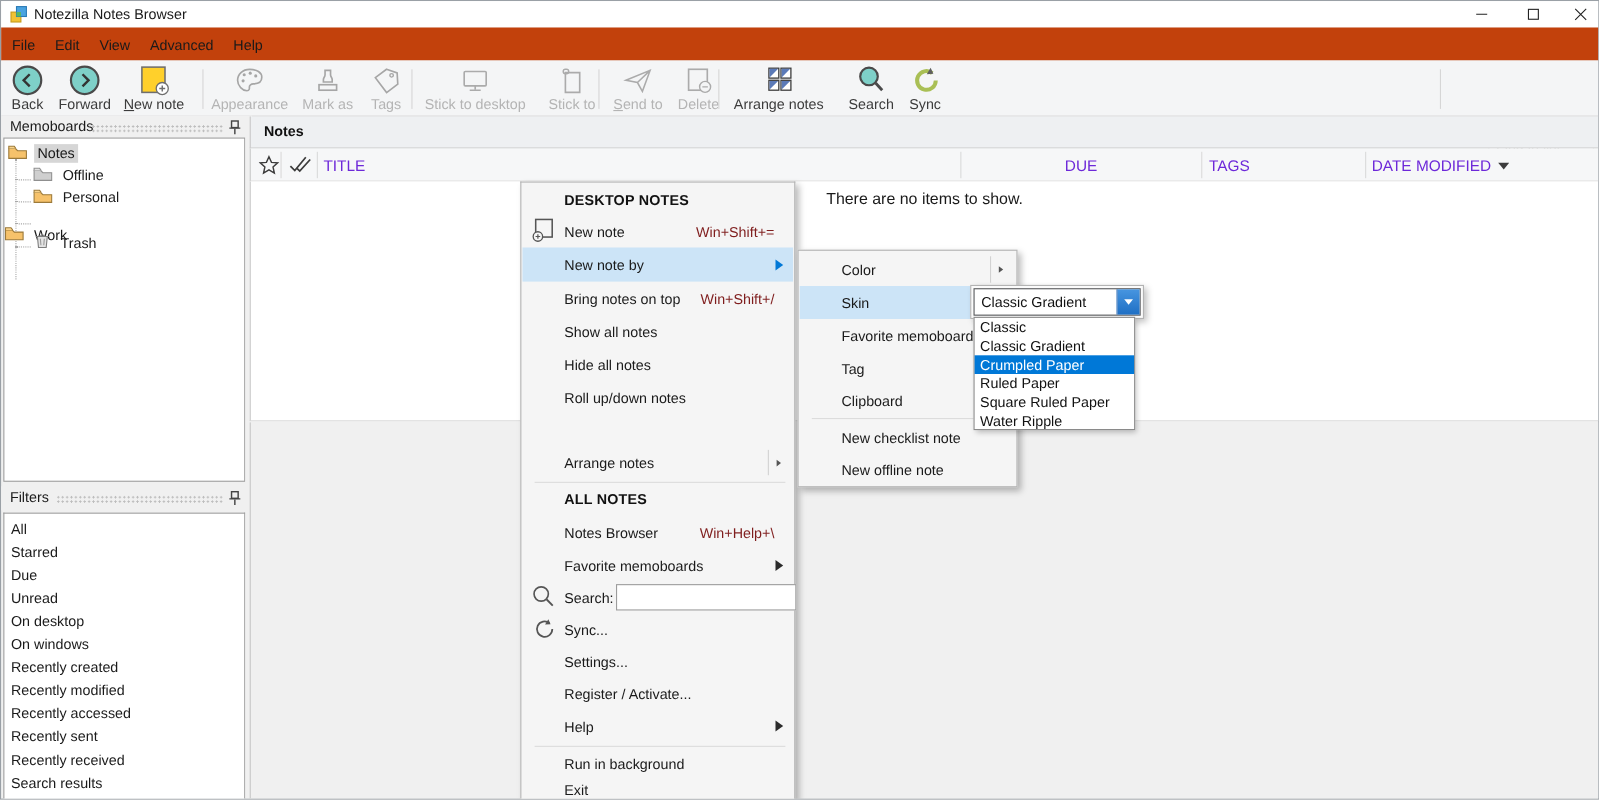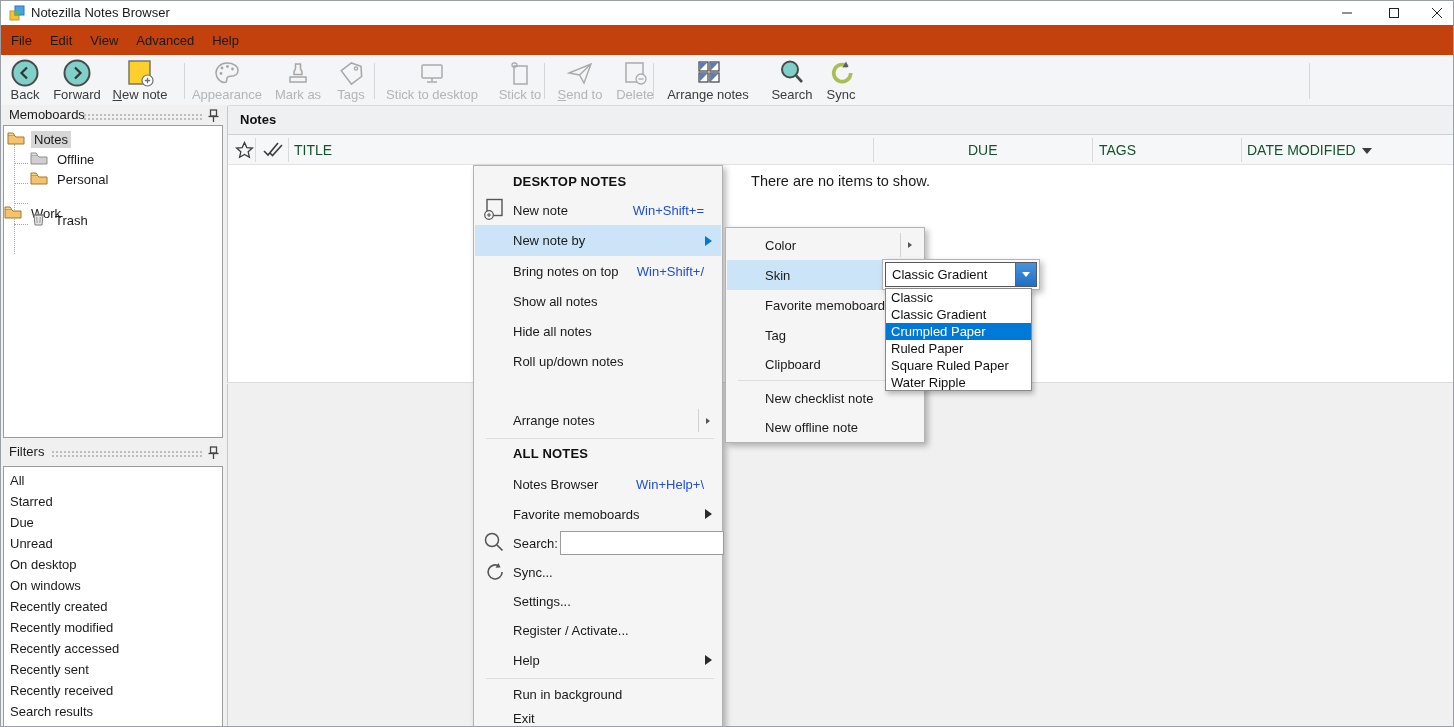--- a/index.html
+++ b/index.html
@@ -40,30 +40,30 @@
   .frow{position:absolute;left:0;width:100%;height:21px;line-height:21px;padding-left:6px;color:#1a1a1a;}
   .dotline{position:absolute;border-left:1px dotted #a8a8a8;}
   .dotstub{position:absolute;border-top:1px dotted #a8a8a8;}
 
   
   .main-gutter{position:absolute;left:222px;top:105px;width:4px;bottom:0;background:#f0f0f0;}
   .tabstrip{position:absolute;left:226px;top:105px;right:0;height:29px;background:#eef0f2;border-bottom:1px solid #d0d0d0;border-left:1px solid #c8c8c8;}
   .tabstrip .tab{position:absolute;left:12px;top:6px;font-weight:bold;color:#111;}
   .colhdr{position:absolute;left:226px;top:134px;right:0;height:30px;background:#f6f7f8;border-bottom:1px solid #e2e2e2;border-left:1px solid #c8c8c8;}
   .col-sep{position:absolute;top:3px;height:24px;width:1px;background:#dadada;}
-  .colhdr .ctext{position:absolute;top:7px;font-size:14px;color:#14532d;}
+  .colhdr .ctext{position:absolute;top:7px;font-size:14px;color:#6d28d9;}
   .listarea{position:absolute;left:226px;top:164px;right:0;height:218px;background:#ffffff;border-bottom:1px solid #dcdcdc;border-left:1px solid #c8c8c8;}
   .emptymsg{position:absolute;left:0;right:0;top:8px;text-align:center;font-size:14.5px;color:#1a1a1a;}
   .belowarea{position:absolute;left:226px;top:383px;right:0;bottom:0;background:#f0f0f0;border-left:1px solid #c8c8c8;}
 
   
   .menu{position:absolute;background:#f5f5f5;border:1px solid #b3b3b3;box-shadow:3px 3px 6px rgba(0,0,0,0.28);margin-left:43px;}
   .mrow{position:absolute;left:1px;right:1px;display:flex;align-items:center;}
   .mrow .lab{margin-left:38px;color:#1a1a1a;white-space:nowrap;}
-  .mrow .sc{position:absolute;right:17px;color:#1d4ed8;}
+  .mrow .sc{position:absolute;right:17px;color:#7f1d1d;}
   .mrow.hl{background:#cce4f7;}
   .mrow .micon{position:absolute;left:7px;top:50%;transform:translateY(-50%);}
   .sec-h{position:absolute;left:39px;font-weight:bold;color:#111;letter-spacing:0.2px;}
   .msep{position:absolute;left:12px;right:8px;height:1px;background:#dcdcdc;}
   .arr{position:absolute;right:9px;top:50%;transform:translateY(-50%);width:0;height:0;
        border-left:7px solid #2b2b2b;border-top:5px solid transparent;border-bottom:5px solid transparent;}
   .arr.blue{border-left-color:#0078d7;}
   .arr.small{border-left-width:4px;border-top-width:3.5px;border-bottom-width:3.5px;border-left-color:#555;right:11px;}
   .splitline{position:absolute;top:3px;bottom:3px;width:1px;background:#d2d2d2;}
   .menu-search-input{position:absolute;left:85px;top:2px;width:164px;height:24px;border:1px solid #9c9c9c;background:#fff;font:13px "Liberation Sans",sans-serif;padding:0 4px;}

